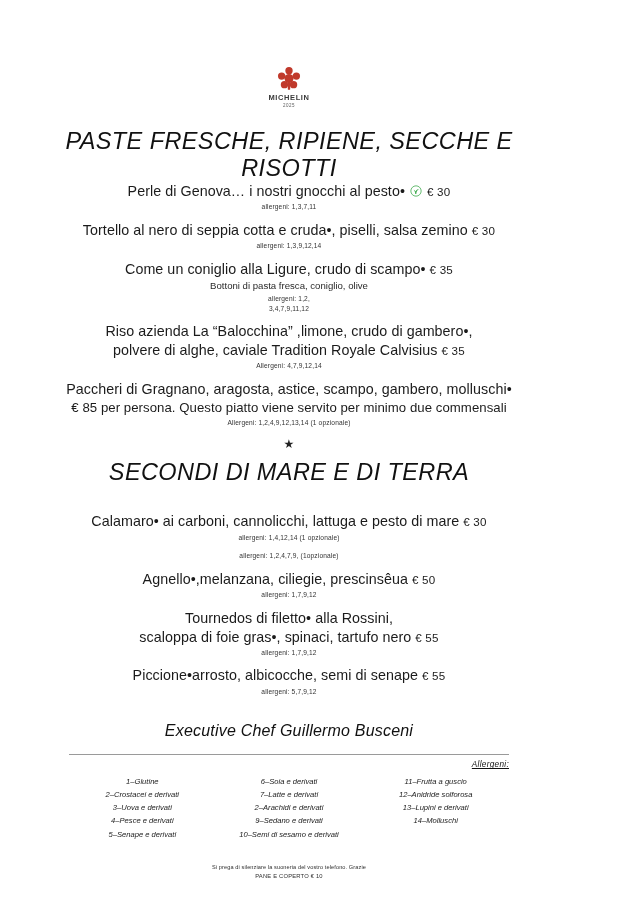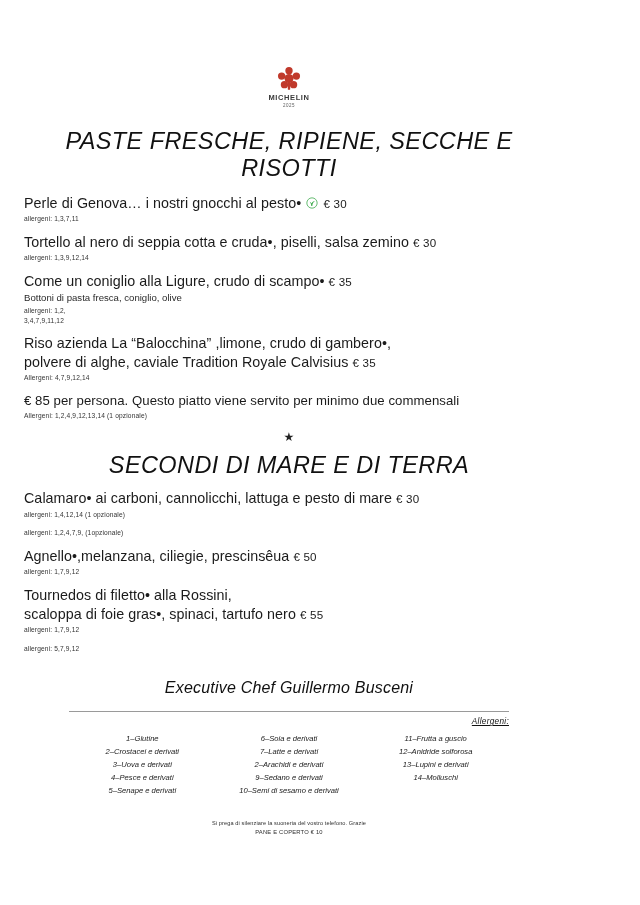--- a/index.html
+++ b/index.html
@@ -48,31 +48,31 @@
   }
 
   
   .section-title {
     text-align: center;
     font-style: italic;
     font-size: 23.5px;
     letter-spacing: 0.4px;
     color: #111;
     margin-top: 20px;
-    margin-bottom: 12px;
+    margin-bottom: 0;
     font-weight: normal;
   }
   .section-title.second {
     margin-top: 8px;
-    margin-bottom: 10px;
+    margin-bottom: 26px;
   }
 
   
   .dish {
-    text-align: left;
+    text-align: center;
     margin-bottom: 9px;
   }
   .dish-line {
     font-size: 14.3px;
     line-height: 1.32;
     color: #1b1b1b;
     letter-spacing: 0.05px;
   }
   .dish-line .price {
     font-size: 11.6px;
@@ -227,20 +227,21 @@
     <div class="dish">
       <div class="dish-line">Riso azienda La “Balocchina” ,limone, crudo di gambero•,</div>
       <div class="dish-line">
         <span>polvere di alghe, caviale Tradition Royale Calvisius</span>
         <span class="price">€ 35</span>
       </div>
       <div class="allergens">Allergeni: 4,7,9,12,14</div>
     </div>
 
     <div class="dish">
+      <div class="dish-line">Paccheri di Gragnano, aragosta, astice, scampo, gambero, molluschi•</div>
       <div class="dish-line" style="font-size:13.2px">€ 85 per persona. Questo piatto viene servito per minimo due commensali</div>
       <div class="allergens">Allergeni: 1,2,4,9,12,13,14 (1 opzionale)</div>
     </div>
 
   </div>
 
   <div class="divider-star">★</div>
 
   <h2 class="section-title second">SECONDI DI MARE E DI TERRA</h2>
 
@@ -269,20 +270,24 @@
     <div class="dish">
       <div class="dish-line">Tournedos di filetto• alla Rossini,</div>
       <div class="dish-line">
         <span>scaloppa di foie gras•, spinaci, tartufo nero</span>
         <span class="price">€ 55</span>
       </div>
       <div class="allergens">allergeni: 1,7,9,12</div>
     </div>
 
     <div class="dish">
+      <div class="dish-line">
+        <span>Piccione•arrosto, albicocche, semi di senape</span>
+        <span class="price">€ 55</span>
+      </div>
       <div class="allergens">allergeni: 5,7,9,12</div>
     </div>
 
   </div>
 
   <div class="chef">Executive Chef Guillermo Busceni</div>
 
   <div class="allergen-block">
     <hr class="rule">
     <div class="allergen-heading">Allergeni:</div>

